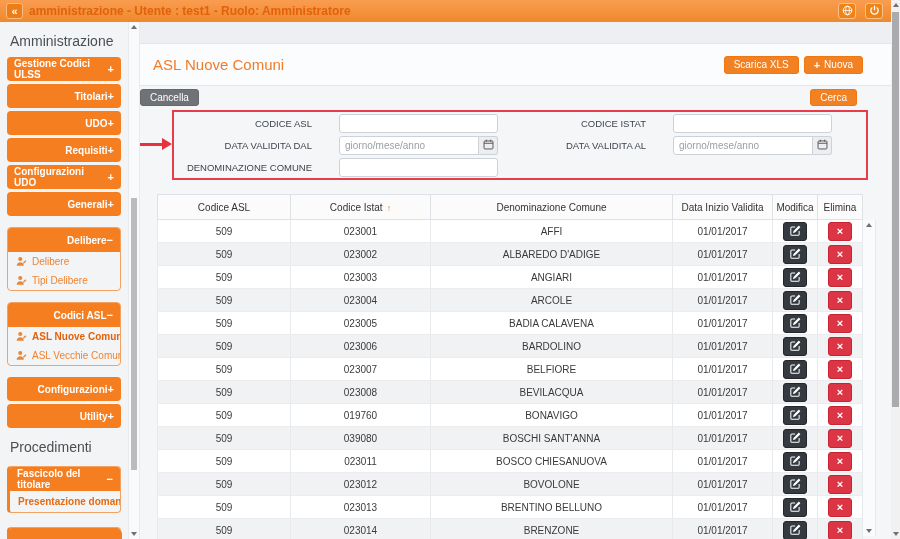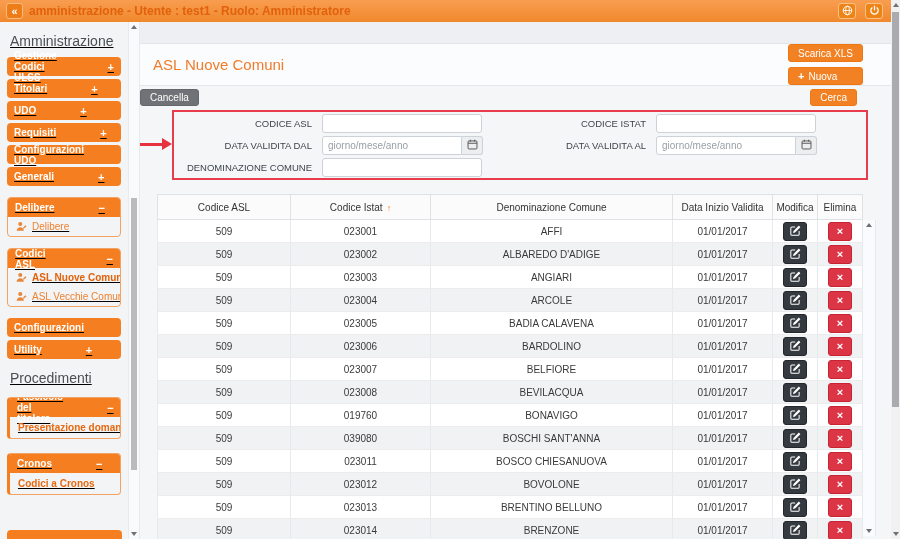--- a/index.html
+++ b/index.html
@@ -17,25 +17,25 @@
           display:flex;align-items:center;gap:6px;padding:0 6px;}
   .collapse-btn{width:17px;height:16px;background:#ee7d17;border:1px solid #f7bb82;border-radius:3px;
                 color:#fff;font-size:11px;font-weight:bold;display:flex;align-items:center;
                 justify-content:center;line-height:1;cursor:pointer;}
   .topbar-title{color:var(--hdr-text);font-weight:bold;font-size:12px;flex:1;white-space:nowrap;}
   .topbar-actions{display:flex;gap:9px;margin-right:2px;}
   .tb-icon-btn{width:18px;height:16px;background:#ef8416;border:1px solid #f8c18a;border-radius:3px;
                display:flex;align-items:center;justify-content:center;cursor:pointer;padding:0;}
 
   
-  .sidebar{position:absolute;left:0;top:22px;bottom:0;width:128px;background:#f3f4f6;overflow:hidden;text-decoration:underline;}
+  .sidebar{position:absolute;left:0;top:22px;bottom:0;width:128px;background:#f3f4f6;overflow:hidden;}
   .side-heading{font-size:14px;color:#4a4f54;margin:11px 10px 8px;}
   .menu-btn{margin:2px 7px 3px;height:19px;background:var(--orange);border-radius:4px;color:#fff;
             font-size:10px;font-weight:bold;display:flex;align-items:center;
-            justify-content:flex-start;padding:0 7px;cursor:pointer;gap:44px;}
+            justify-content:flex-end;padding:12px 7px;cursor:pointer;}
   .mb-sign{font-size:11px;font-weight:bold;}
   .menu-group{margin:11px 7px;border:1px solid #f2a263;border-radius:4px;overflow:hidden;background:transparent;}
   .menu-group .menu-btn{margin:0;border-radius:0;}
   .menu-group.stripe{border-left:3px solid var(--orange);}
   .gap-top{margin-top:14px;}
   .submenu-item{display:flex;align-items:center;gap:5px;padding:4px 8px;font-size:10px;
                 color:#ee8331;cursor:pointer;}
   .submenu-item .smi-label{white-space:nowrap;}
   .submenu-item.active .smi-label{font-weight:bold;color:#e2620b;}
   .submenu-item.plain{font-weight:bold;color:#e8690f;padding:5px 8px;}
@@ -53,42 +53,42 @@
           border-bottom:4px solid #6e7073;margin:3px auto 0;}
   .tri-down{width:0;height:0;border-left:3px solid transparent;border-right:3px solid transparent;
           border-top:4px solid #6e7073;margin:0 auto;position:absolute;bottom:3px;left:0;right:0;}
 
   
   .main{position:absolute;left:140px;top:22px;right:9px;bottom:0;background:#f5f6f8;overflow:hidden;}
   .band-top{height:22px;background:#edeff2;border-bottom:1px solid #e3e5e9;}
   .title-row{height:42px;background:#fbfcfd;border-bottom:1px solid #e4e6ea;display:flex;
              align-items:center;justify-content:space-between;padding:0 28px 0 13px;}
   .page-title{color:#f07c2a;font-size:15px;}
-  .toolbar{display:flex;gap:5px;flex-direction:column;}
+  .toolbar{display:flex;gap:5px;}
   .btn{border-radius:3px;font-size:10px;font-family:inherit;cursor:pointer;padding:0 9px;height:18px;
        display:inline-flex;align-items:center;gap:4px;white-space:nowrap;}
   .btn-orange{background:var(--btn-orange);color:#fff;border:1px solid #ef7711;}
   .btn-gray{background:var(--gray);color:#fff;border:1px solid #64676b;}
   .btn .plus{font-weight:bold;font-size:11px;}
   .actions-row{height:22px;display:flex;justify-content:space-between;gap:5px;padding:3px 34px 0 0;}
   .actions-row .btn{height:17px;}
 
   
   .filter-box{position:relative;margin:2px 23px 0 32px;border:2px solid var(--annotation);
               padding:1px 8px 1px 0;}
   .arrow-annotation{position:absolute;left:-38px;top:26px;width:36px;height:13px;}
   .arrow-line{position:absolute;left:0;top:5px;height:3px;width:27px;background:#e8313f;}
   .arrow-head{position:absolute;right:0;top:0;width:0;height:0;border-left:10px solid #e8313f;
               border-top:6.5px solid transparent;border-bottom:6.5px solid transparent;}
   .filter-grid{display:grid;grid-template-columns:148px 176px 158px 176px;grid-auto-rows:20px;
                row-gap:2px;align-items:center;}
   .f-label{font-size:9.5px;color:#3e444b;text-align:right;padding-right:10px;white-space:nowrap;}
   .f-input-wrap{display:flex;height:19px;}
   .f-input{width:160px;height:19px;border:1px solid #ccd2d8;border-radius:3px;padding:0 5px;
-           font-size:10px;color:#333;background:#fff;outline:none;font-family:inherit;}
+           font-size:10px;color:#333;background:#fff;outline:none;font-family:inherit;margin-left:17px;}
   .f-input.date{width:140px;border-radius:3px 0 0 3px;}
   .f-input::placeholder{color:#9aa0a6;}
   .date-addon{width:21px;height:19px;border:1px solid #ccd2d8;border-left:none;
               border-radius:0 3px 3px 0;background:#eceef0;display:flex;align-items:center;
               justify-content:center;cursor:pointer;}
 
   
   .table-wrap{position:relative;margin:14px 0 0 17px;width:705px;}
   table{border-collapse:collapse;width:705px;background:#fff;font-size:10px;table-layout:fixed;}
   col.c1{width:133px}col.c2{width:140px}col.c3{width:242px}col.c4{width:100px}col.c5{width:45px}col.c6{width:45px}
@@ -171,20 +171,30 @@
         <div class="submenu-item">
           <span class="user-ic">
             <svg width="11" height="11" viewBox="0 0 16 16" fill="#e8873a">
               <circle cx="6.2" cy="4.4" r="3"></circle>
               <path d="M1 14c0-3 2.4-4.8 5.2-4.8S11.4 11 11.4 14z"></path>
               <path d="M10.6 9.2l3.2-3.2 1.5 1.5-3.2 3.2-2 .5z"></path>
             </svg>
           </span>
           <span class="smi-label">Delibere</span>
         </div>
+        <div class="submenu-item">
+          <span class="user-ic">
+            <svg width="11" height="11" viewBox="0 0 16 16" fill="#e8873a">
+              <circle cx="6.2" cy="4.4" r="3"></circle>
+              <path d="M1 14c0-3 2.4-4.8 5.2-4.8S11.4 11 11.4 14z"></path>
+              <path d="M10.6 9.2l3.2-3.2 1.5 1.5-3.2 3.2-2 .5z"></path>
+            </svg>
+          </span>
+          <span class="smi-label">Tipi Delibere</span>
+        </div>
       </div>
       <div class="menu-group">
         <div class="menu-btn">
           <span class="mb-label">Codici ASL</span>
           <span class="mb-sign">−</span>
         </div>
         <div class="submenu-item active">
           <span class="user-ic">
             <svg width="11" height="11" viewBox="0 0 16 16" fill="#e8873a">
               <circle cx="6.2" cy="4.4" r="3"></circle>

